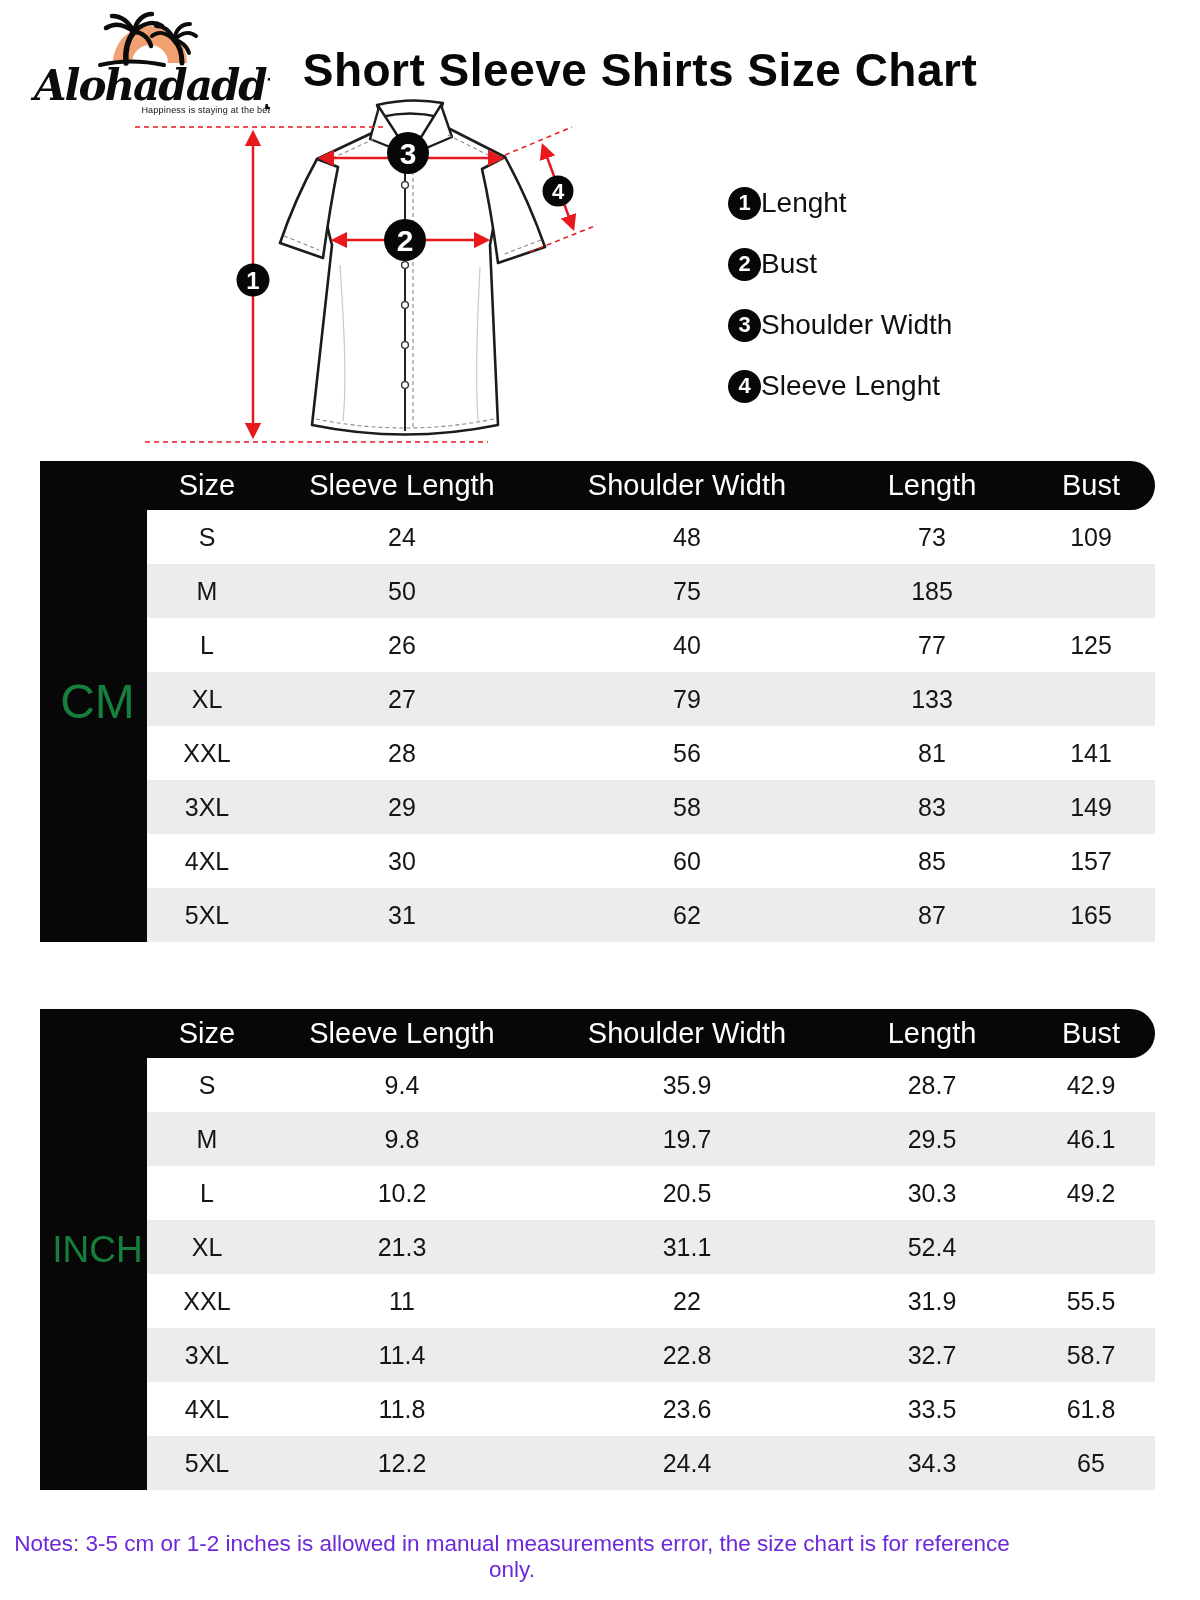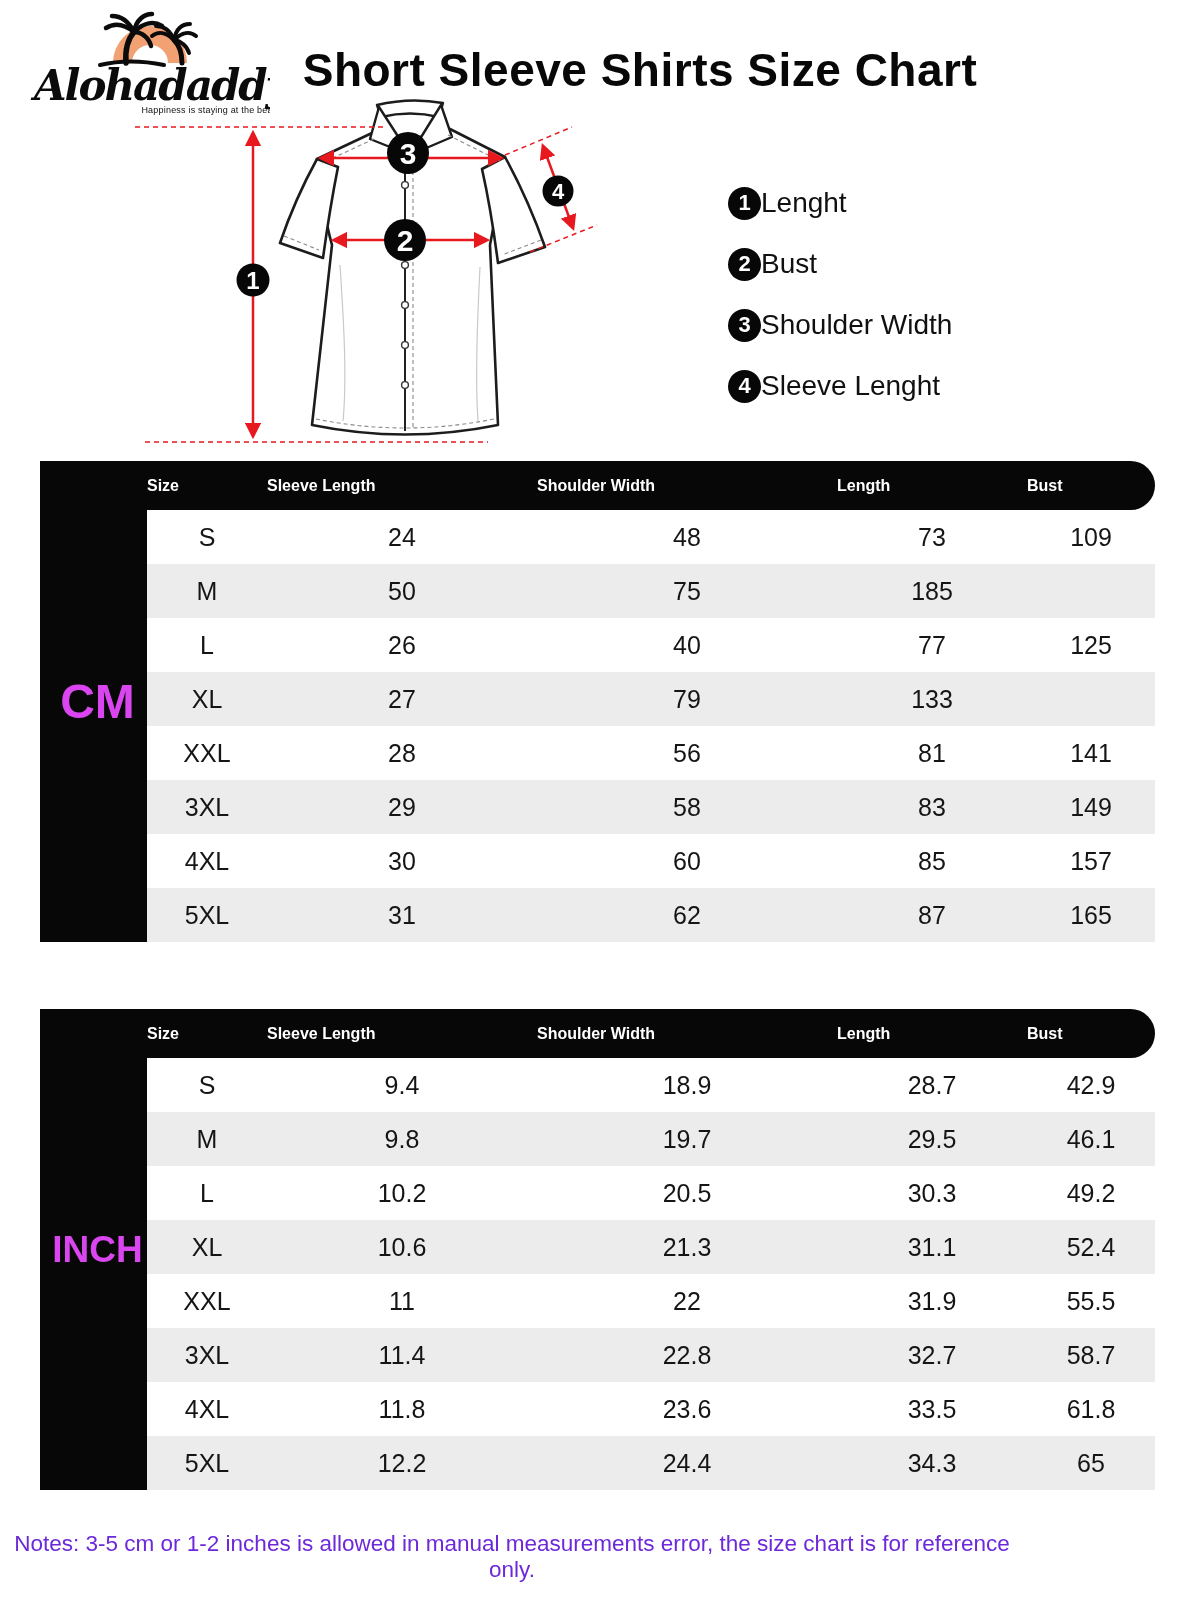--- a/index.html
+++ b/index.html
@@ -21,26 +21,26 @@
   .legend-item { display:flex; align-items:center; height:34px; margin-bottom:27px; }
   .legend-circle { width:33px; height:33px; border-radius:50%; background:#070707; color:#fff;
     font-weight:700; font-size:22px; display:flex; align-items:center; justify-content:center; flex:0 0 33px; }
   .legend-label { margin-left:0; font-size:28px; color:#101010; }
   
   .size-table { position:absolute; left:40px; width:1115px; }
   #cm-table { top:461px; }
   #inch-table { top:1009px; }
   .unit-band { position:absolute; left:0; top:0; height:100%; width:107px; background:#070707;
     display:flex; align-items:center; justify-content:center; }
-  .unit-label { color:#d946ef; font-weight:700;margin-left:8px; }
+  .unit-label { color:#15803d; font-weight:400;margin-left:8px; }
   #cm-table .unit-label { font-size:48px; }
   #inch-table .unit-label { font-size:37px; letter-spacing:0px; }
   .thead { height:49px; background:#070707; border-radius:0 25px 25px 0; padding-left:107px;
     display:grid; grid-template-columns:120px 270px 300px 190px 128px; align-items:center; }
-  .hcell { text-align:left; color:#fff; font-size:16px; font-weight:700; }
+  .hcell { text-align:center; color:#fff; font-size:29px; font-weight:400; }
   .tbody { margin-left:107px; }
   .trow { display:grid; grid-template-columns:120px 270px 300px 190px 128px; height:54px;
     align-items:center; background:#ffffff; }
   .trow.alt { background:#ececec; }
   .tcell { text-align:center; font-size:25px; color:#151515; }
   
   .notes { position:absolute; top:1531px; left:0; width:1024px; text-align:center;
     font-size:22.5px; color:#6d28d9; }
 </style>
 </head>
@@ -236,41 +236,40 @@
         <div class="hcell">Size</div>
         <div class="hcell">Sleeve Length</div>
         <div class="hcell">Shoulder Width</div>
         <div class="hcell">Length</div>
         <div class="hcell">Bust</div>
       </div>
     <div class="tbody">
         <div class="trow">
           <div class="tcell">S</div>
           <div class="tcell">9.4</div>
-          <div class="tcell">18.9</div>
+          <div class="tcell">35.9</div>
           <div class="tcell">28.7</div>
           <div class="tcell">42.9</div>
         </div>
         <div class="trow alt">
           <div class="tcell">M</div>
           <div class="tcell">9.8</div>
           <div class="tcell">19.7</div>
           <div class="tcell">29.5</div>
           <div class="tcell">46.1</div>
         </div>
         <div class="trow">
           <div class="tcell">L</div>
           <div class="tcell">10.2</div>
           <div class="tcell">20.5</div>
           <div class="tcell">30.3</div>
           <div class="tcell">49.2</div>
         </div>
         <div class="trow alt">
           <div class="tcell">XL</div>
-          <div class="tcell">10.6</div>
           <div class="tcell">21.3</div>
           <div class="tcell">31.1</div>
           <div class="tcell">52.4</div>
         </div>
         <div class="trow">
           <div class="tcell">XXL</div>
           <div class="tcell">11</div>
           <div class="tcell">22</div>
           <div class="tcell">31.9</div>
           <div class="tcell">55.5</div>

